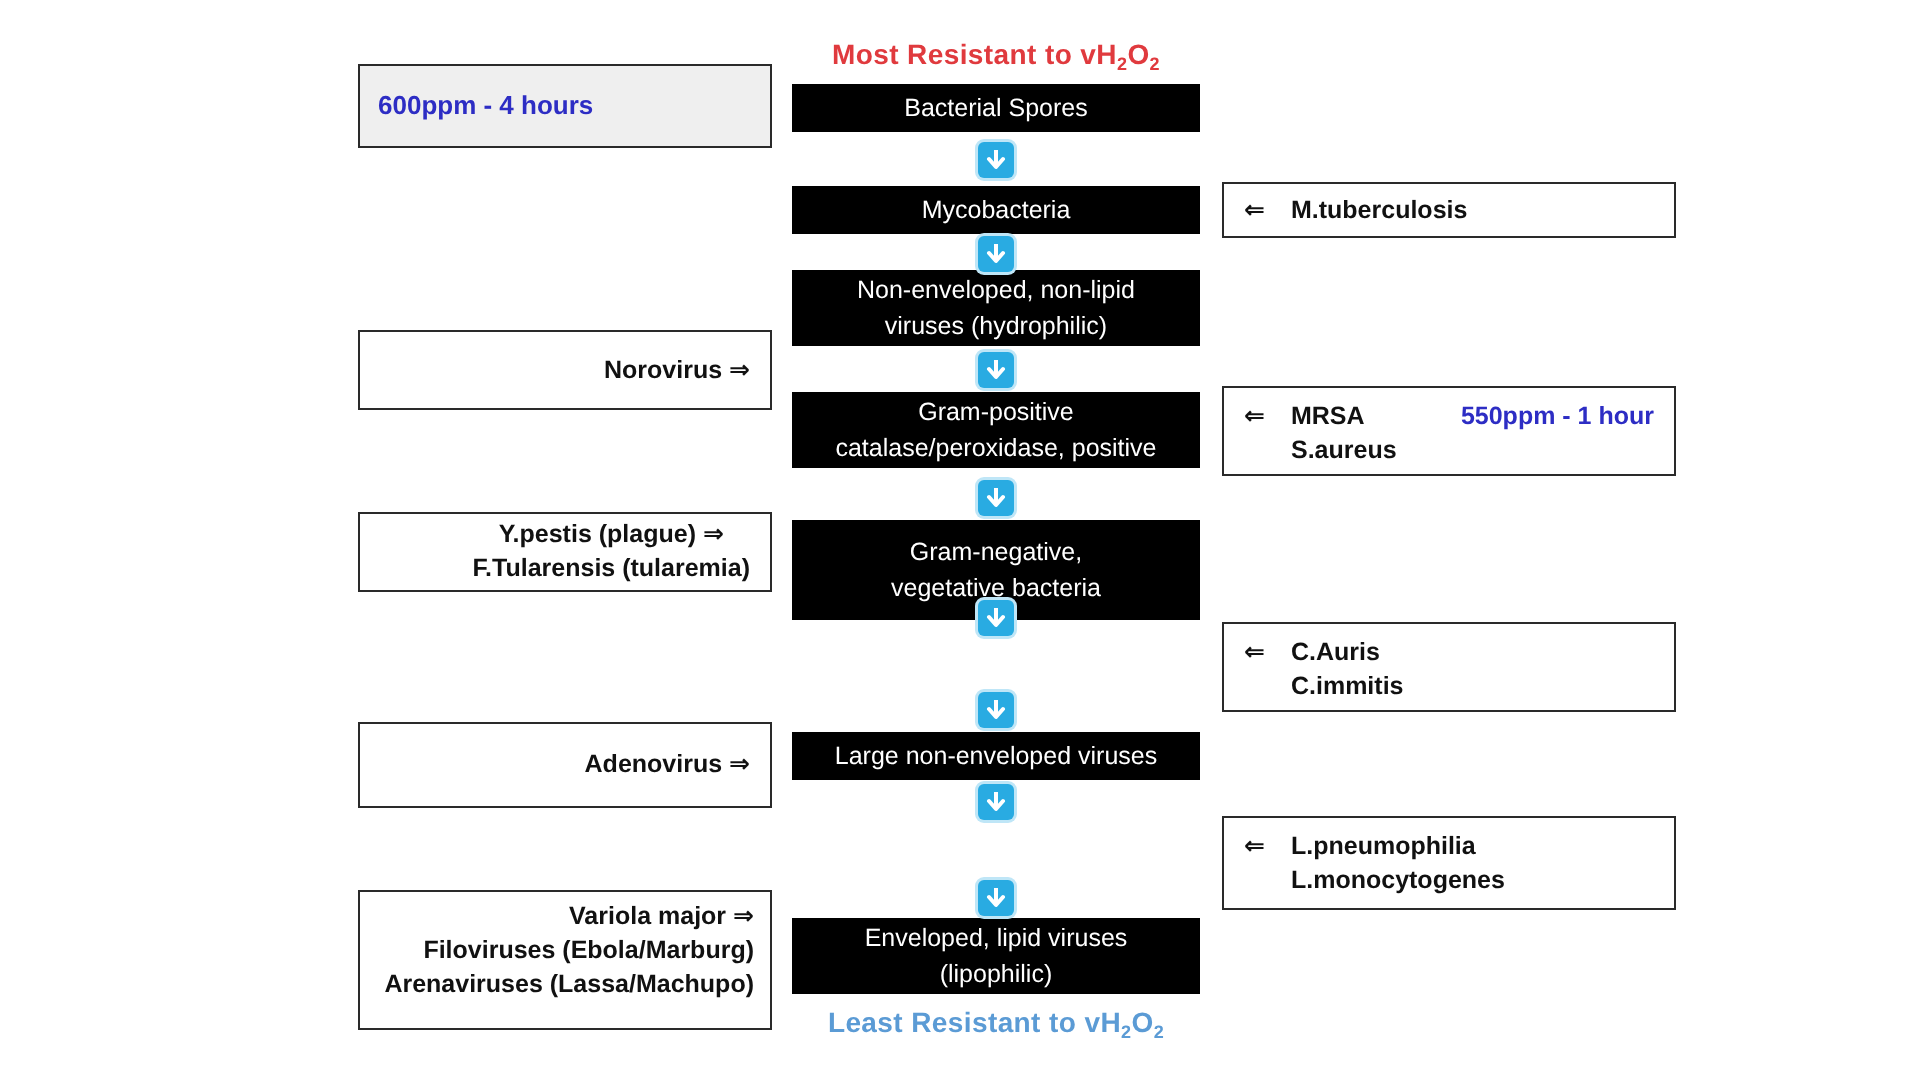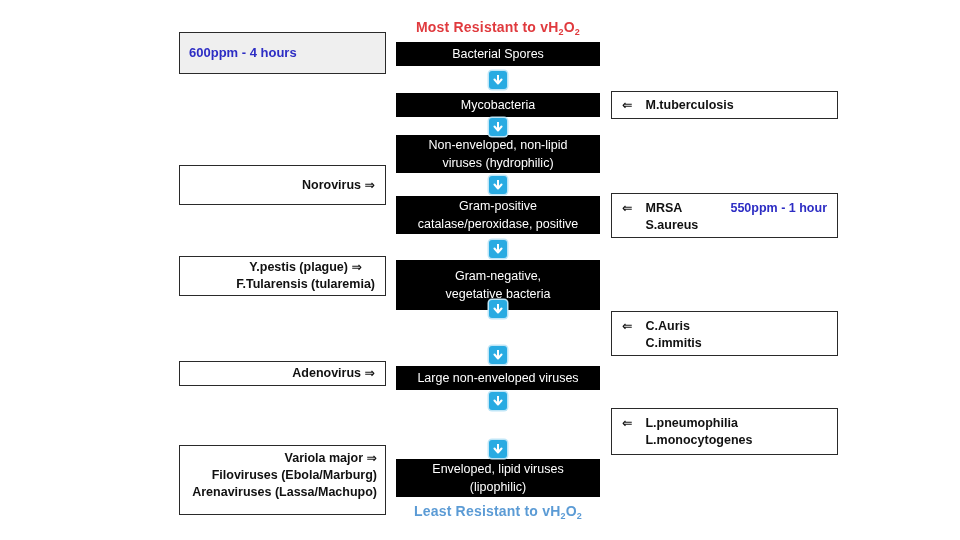--- a/index.html
+++ b/index.html
@@ -42,21 +42,21 @@
   .dose{color:#2d2dc4;white-space:nowrap;}
   .names{white-space:pre-line;}
   
   .note-1{top:32px;height:42px;display:flex;align-items:center;
     justify-content:space-between;padding:0 9px;background:#efefef;}
   .note-1 .dose{font-size:13px;}
   .note-2{top:137px;height:40px;display:flex;align-items:center;
     justify-content:flex-end;padding-right:10px;margin-top:28px;}
   .note-3{top:256px;height:40px;display:flex;align-items:center;
     justify-content:flex-end;text-align:center;padding-right:10px;}
-  .note-4{top:361px;height:25px;display:flex;align-items:center;
+  .note-4{top:361px;height:43px;display:flex;align-items:center;
     justify-content:flex-end;padding-right:10px;}
   .note-5{top:445px;height:70px;text-align:right;padding:4px 8px 0 4px;}
   .note-5 .line1{white-space:nowrap;}
   
   .note-r1{top:91px;height:28px;}
   .note-r2{top:193px;height:45px;}
   .note-r3{top:311px;height:45px;}
   .note-r4{top:408px;height:47px;}
   .note-r2 .dose{margin-left:auto;}
   .larr{flex:0 0 auto;}

